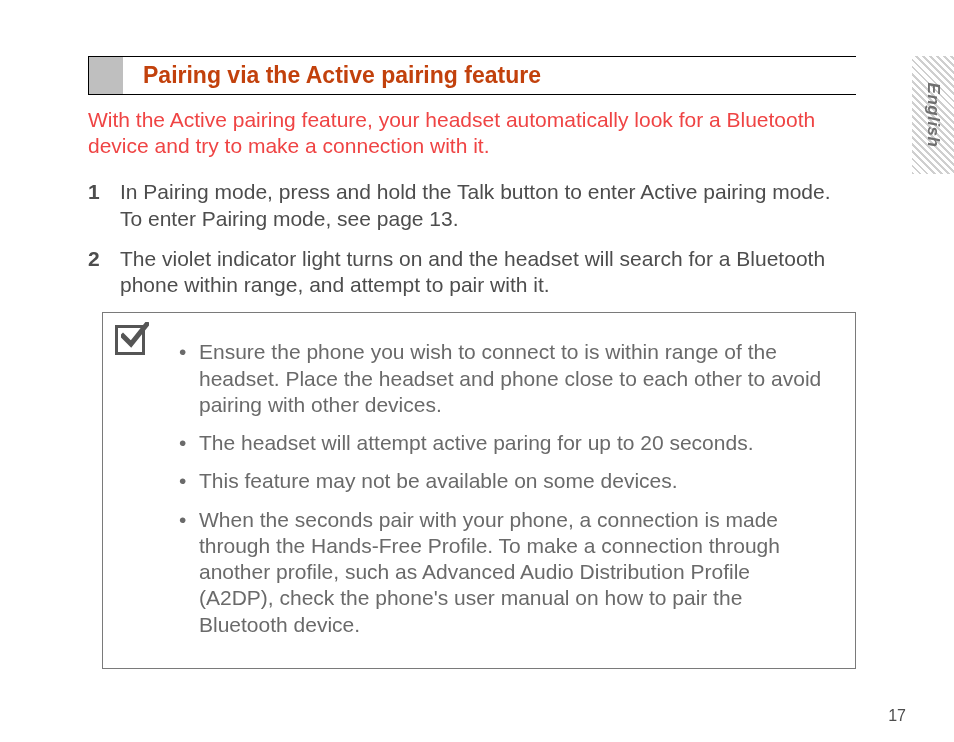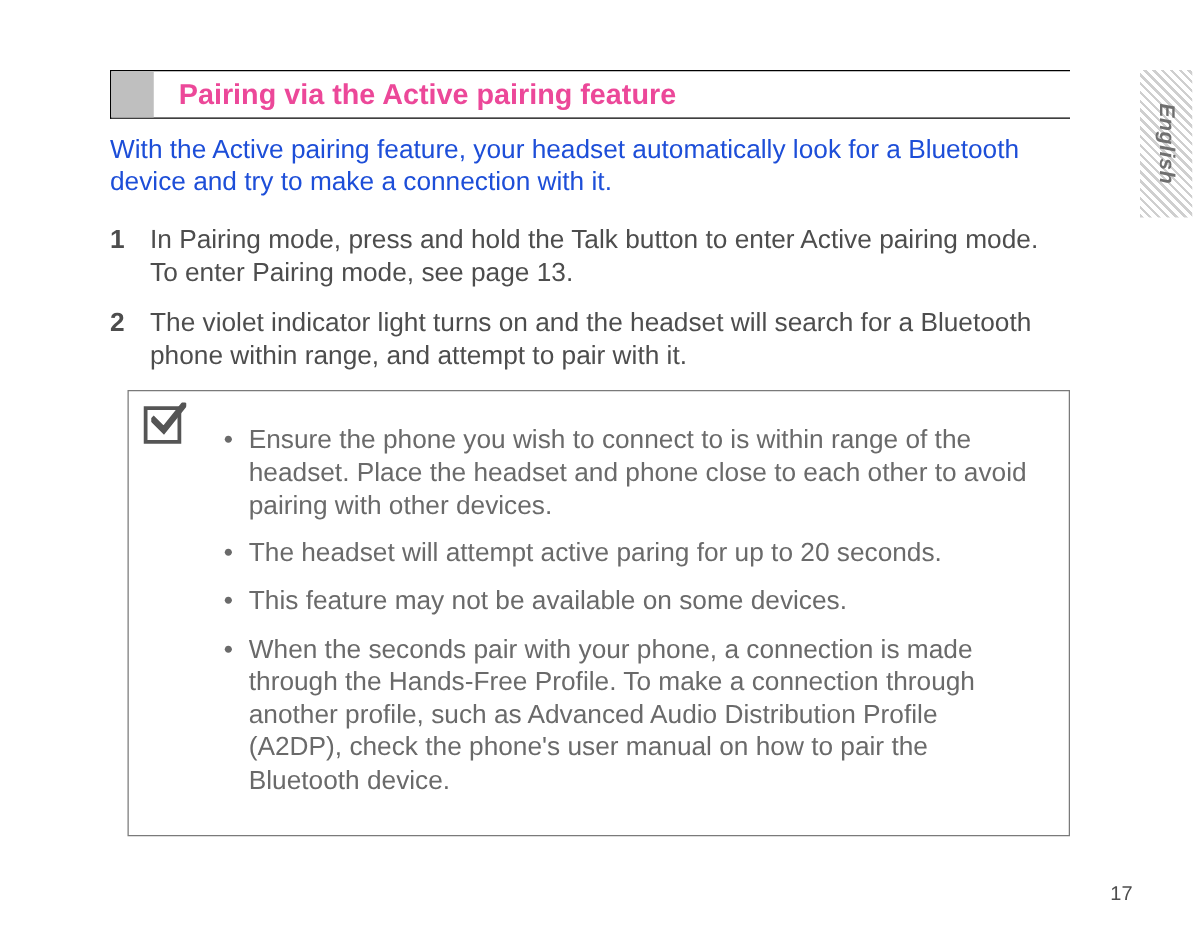--- a/index.html
+++ b/index.html
@@ -57,26 +57,26 @@
   }
   .heading-block {
     width: 34px;
     background: #bfbfbf;
   }
   .heading-text {
     flex: 1;
     padding: 4px 0 4px 20px;
     font-weight: bold;
     font-size: 23px;
-    color: #ec4899;
+    color: #c2410c;
   }
   .intro {
     margin-top: 12px;
     margin-right: 60px;
-    color: #1d4ed8;
+    color: #ef4444;
   }
   .steps {
     margin-top: 20px;
     margin-right: 60px;
   }
   .step {
     display: flex;
     margin-bottom: 14px;
   }
   .step-num {

